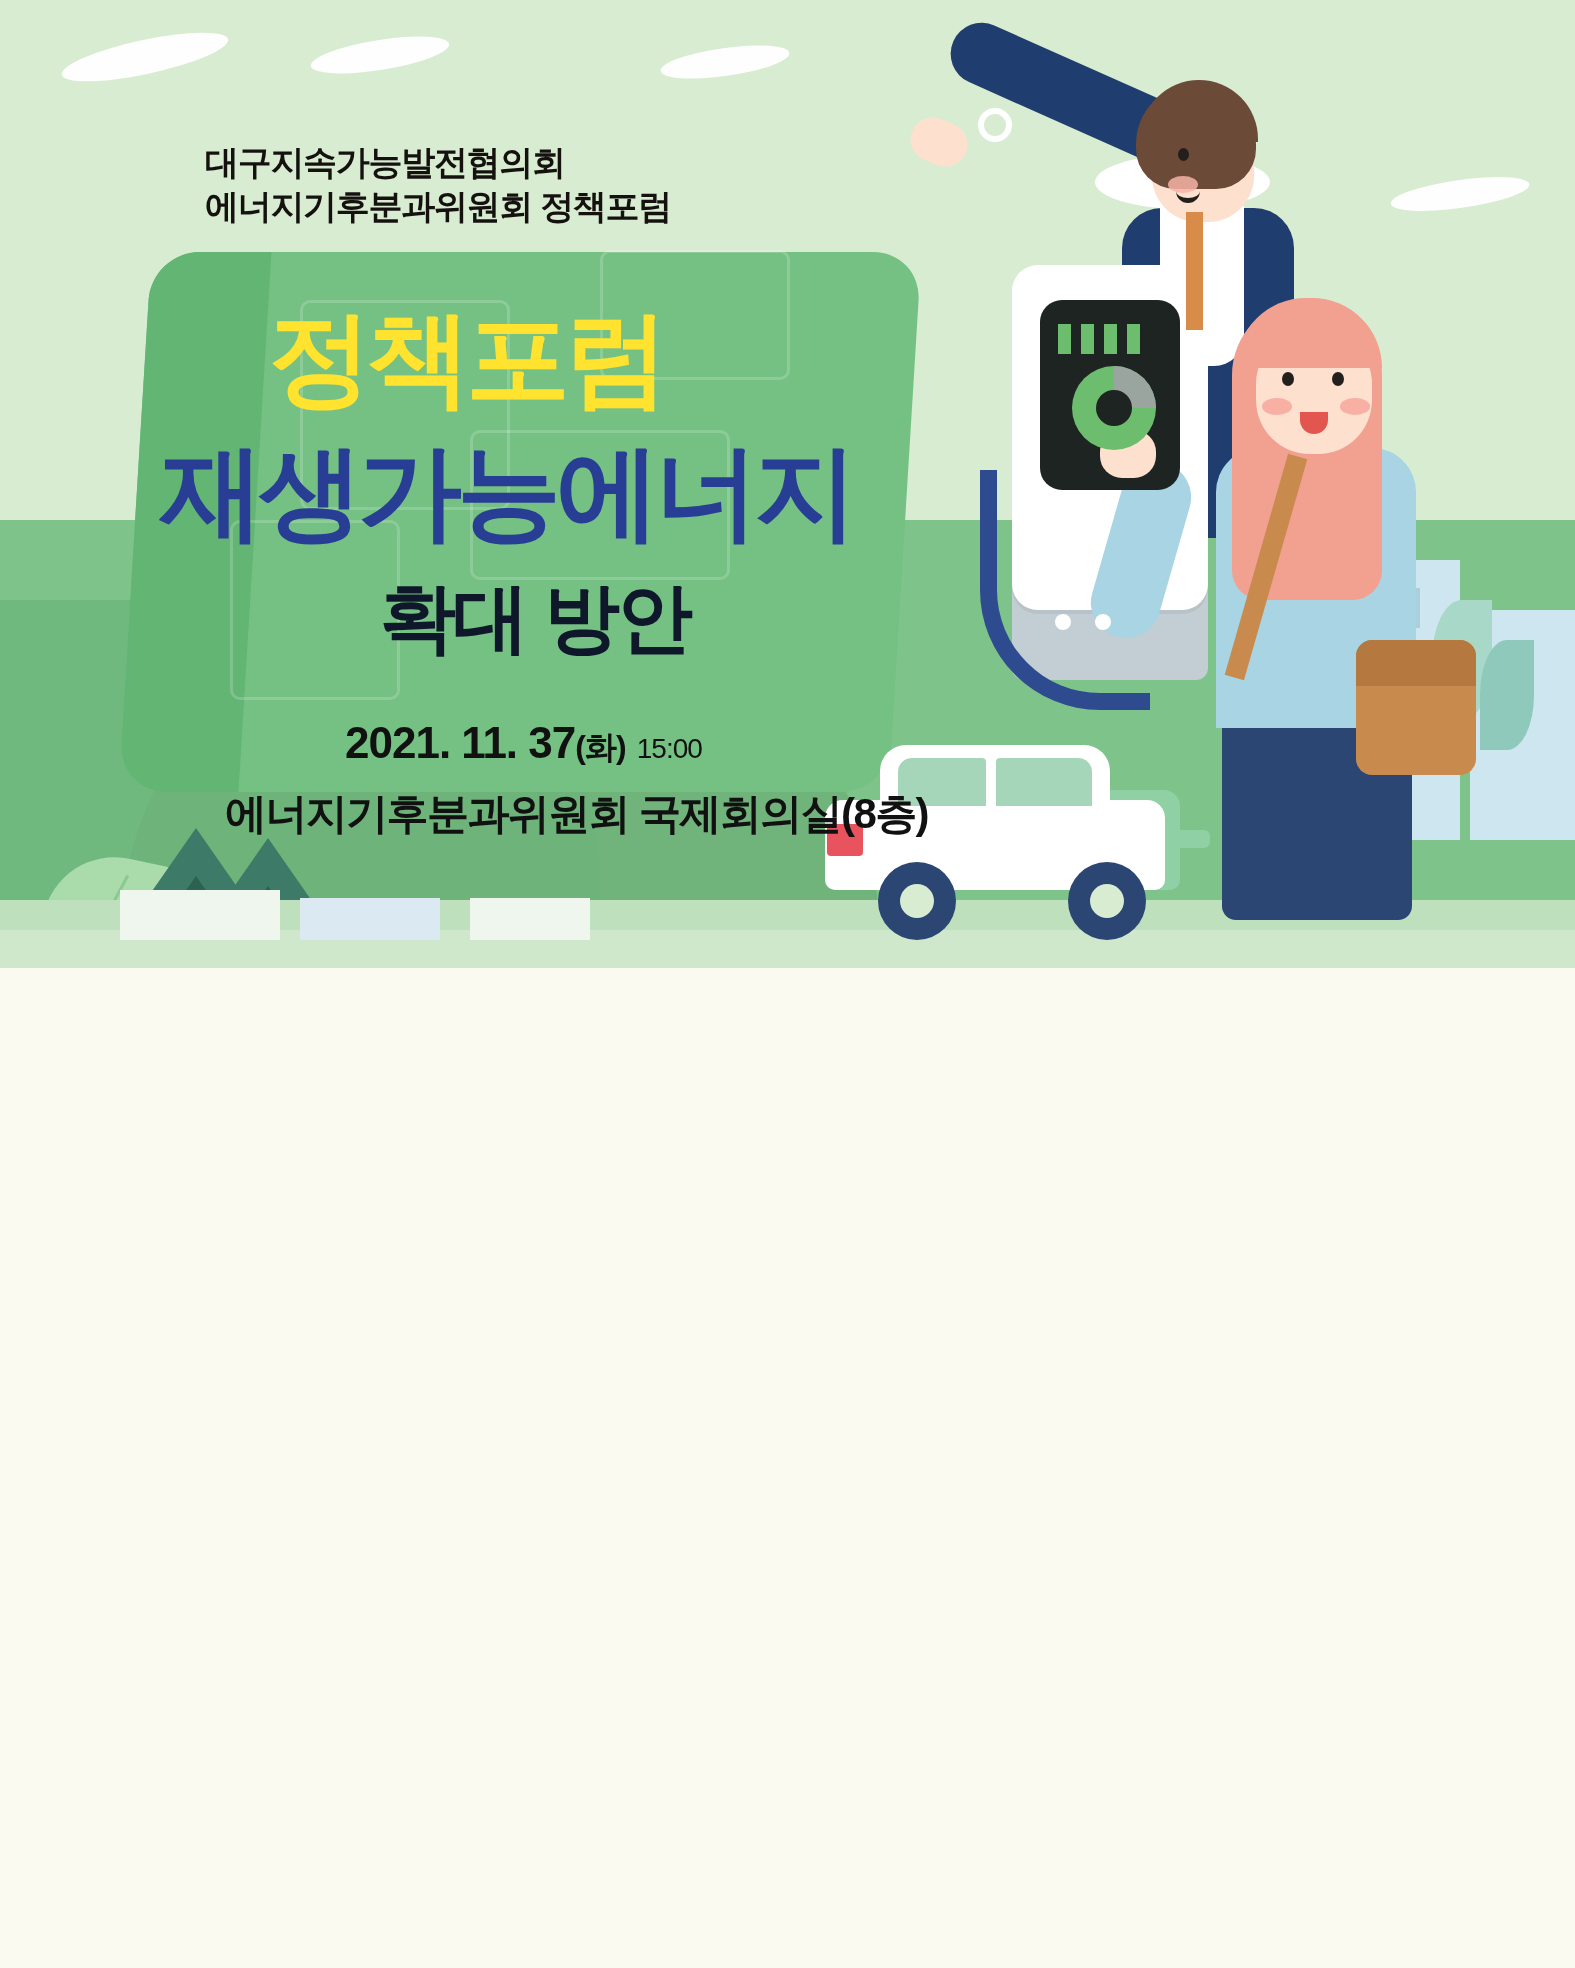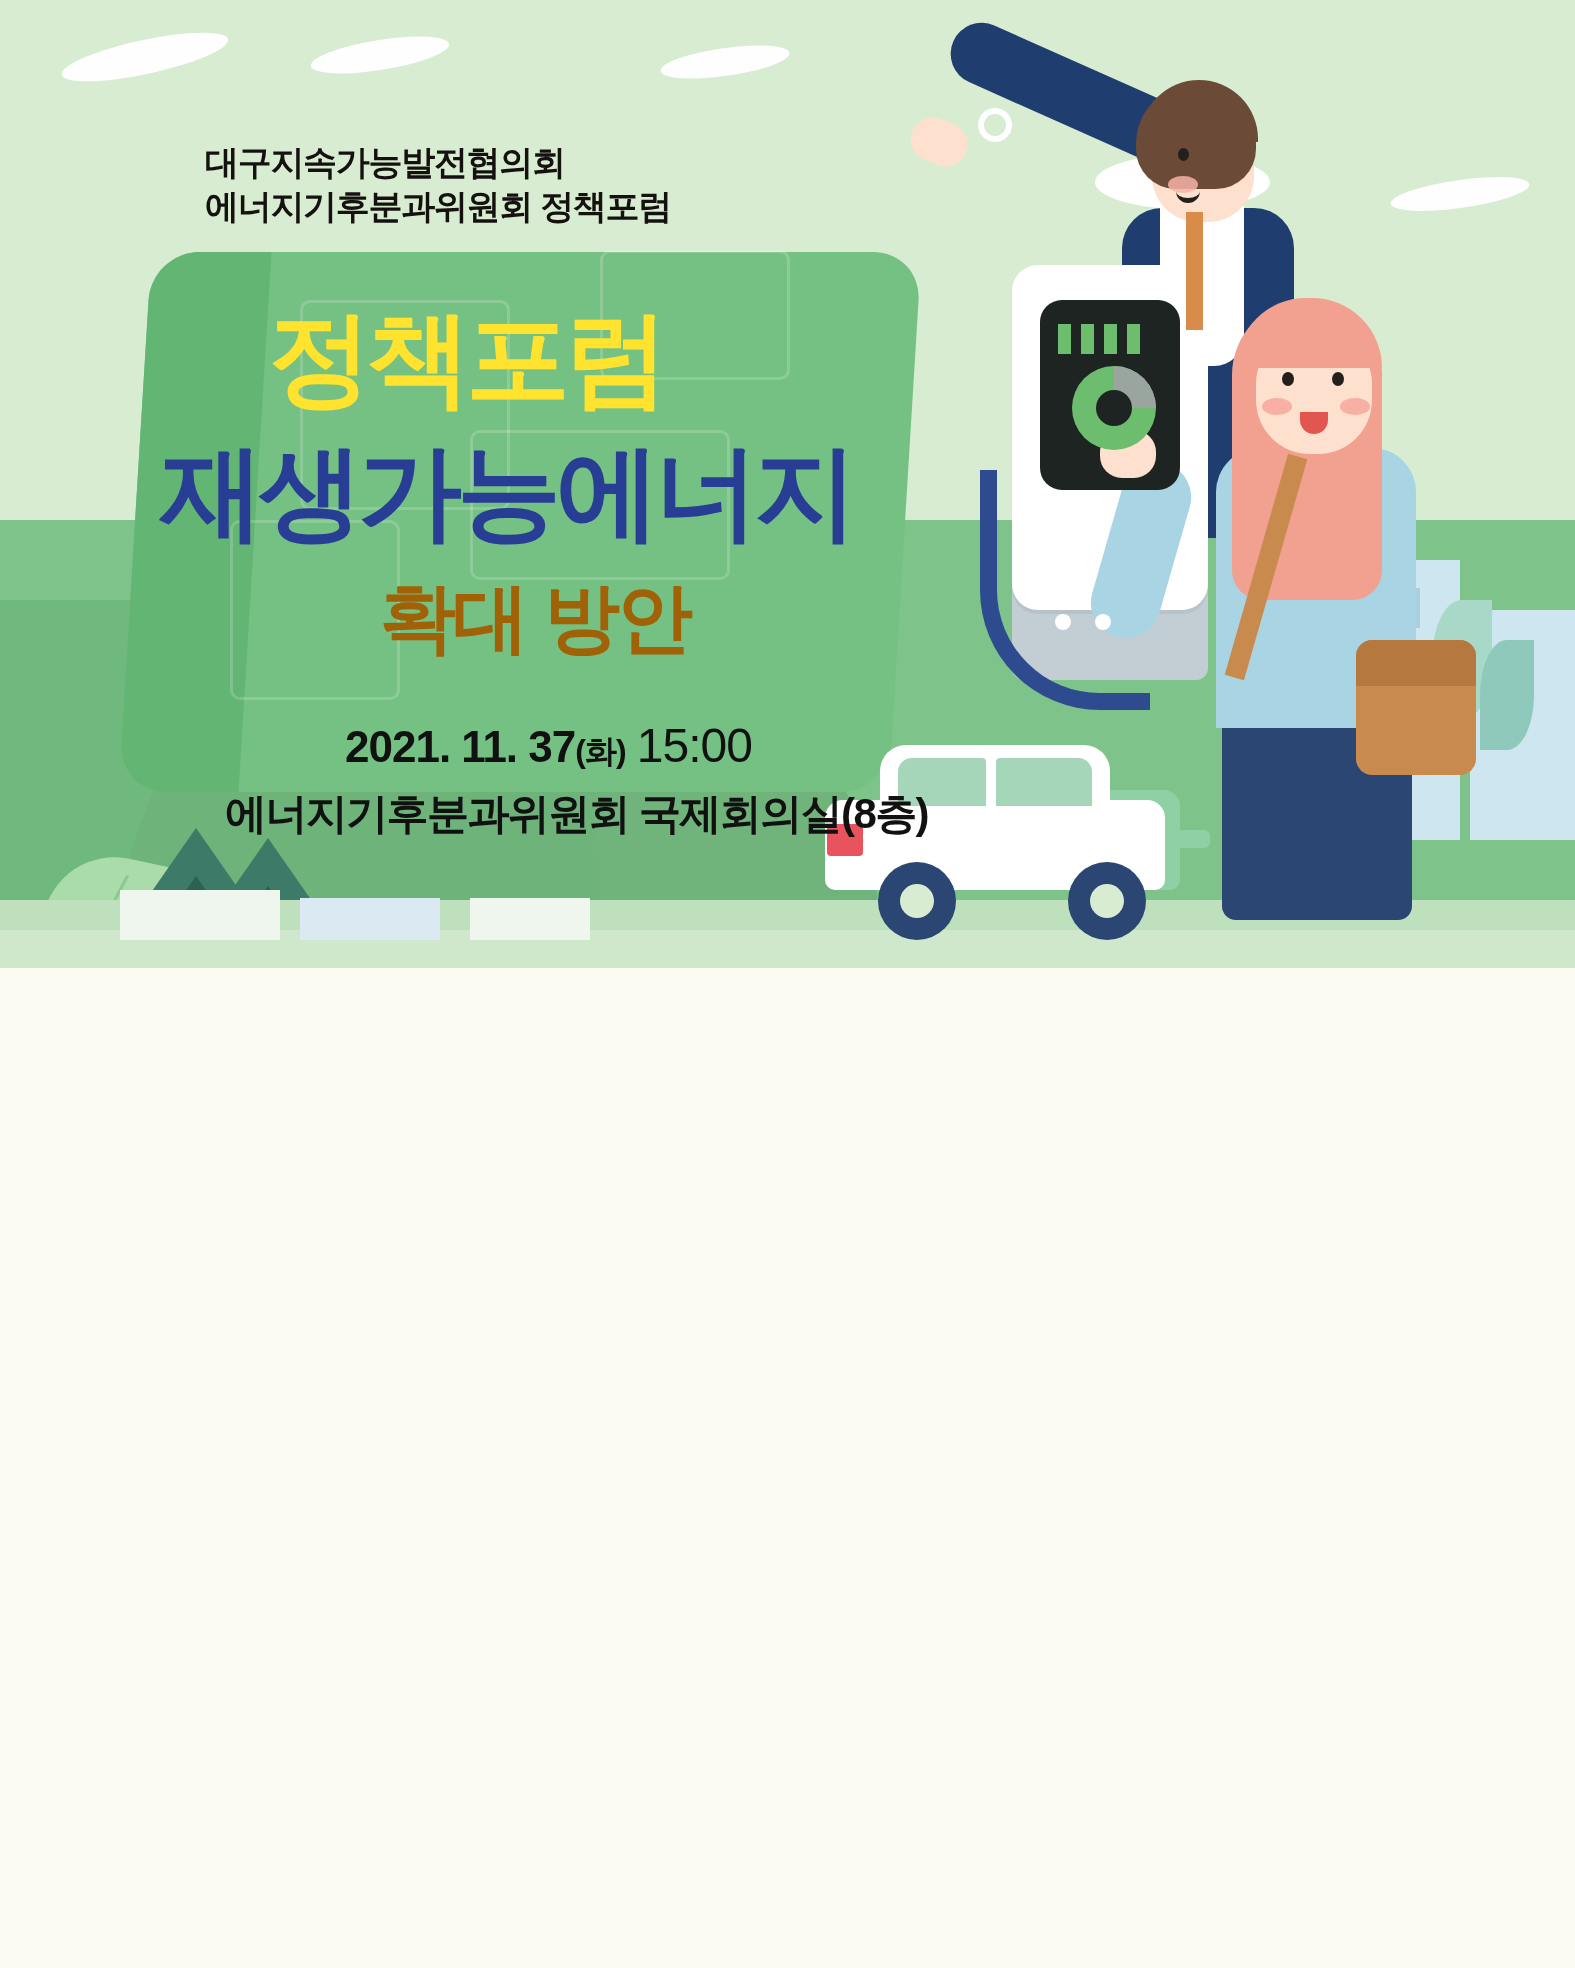--- a/index.html
+++ b/index.html
@@ -79,29 +79,29 @@
     font-size: 104px; font-weight: 800; color: #ffe32e;
     letter-spacing: -5px; line-height: 1;
   }
   .t-line2 {
     position: absolute; left: 160px; top: 440px;
     font-size: 104px; font-weight: 800; color: #283e94;
     letter-spacing: -5px; line-height: 1;
   }
   .t-line3 {
     position: absolute; left: 380px; top: 580px;
-    font-size: 76px; font-weight: 800; color: #a16207;
+    font-size: 76px; font-weight: 800; color: #0f172a;
     letter-spacing: -3px; line-height: 1;
   }
   .date-line {
     position: absolute; left: 345px; top: 718px; z-index: 8;
     font-size: 44px; font-weight: 800; color: #111; letter-spacing: -1px;
   }
   .date-line .sub { font-size: 32px; font-weight: 700; }
-  .date-line .tm  { font-size: 48px; font-weight: 500; }
+  .date-line .tm  { font-size: 28px; font-weight: 500; }
   .venue-line {
     position: absolute; left: 225px; top: 786px; z-index: 8;
     font-size: 42px; font-weight: 800; color: #111; letter-spacing: -1.6px;
   }
 
   
   .leaf {
     position:absolute; left:45px; top:855px; width:120px; height:120px;
     background:#a9dbab; border-radius: 60% 8% 60% 8%; transform: rotate(12deg);
   }

